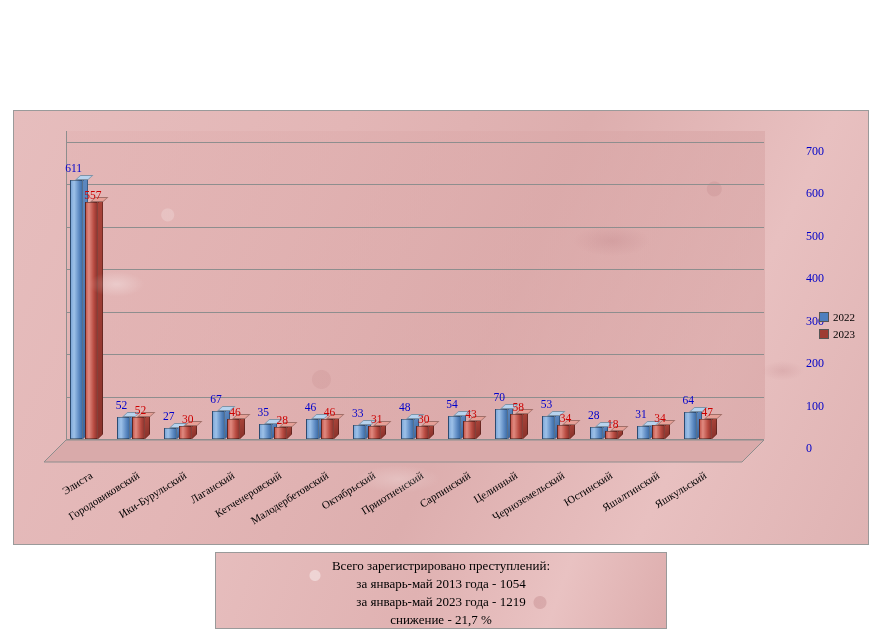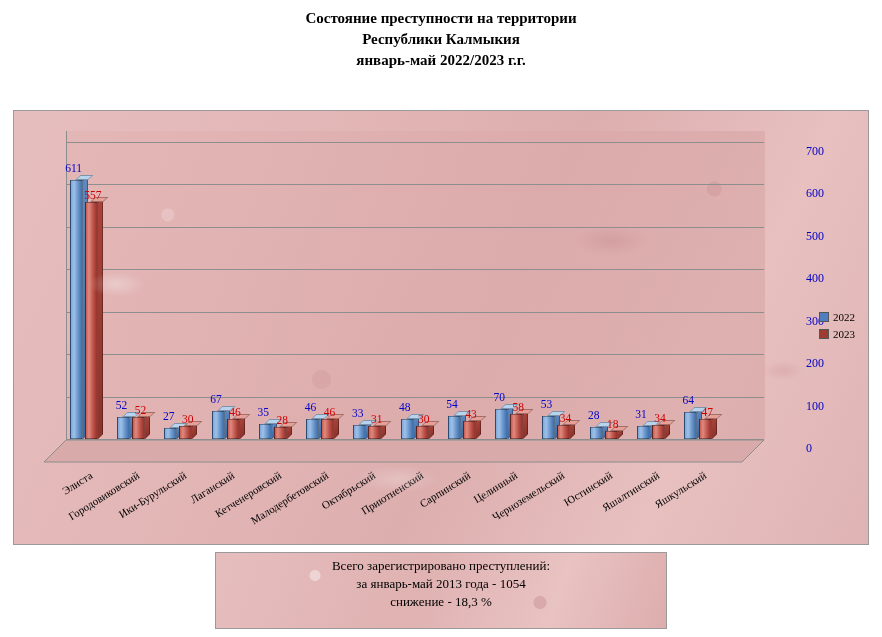--- a/index.html
+++ b/index.html
@@ -172,25 +172,20 @@
     line-height:18px;
     color:#000;
     padding-top:4px;
   }
 </style>
 </head>
 <body>
 
 <div id="root">
 
-  <div id="title">
-    <div>Состояние преступности на территории</div>
-    <div>Республики Калмыкия</div>
-    <div>январь-май 2022/2023 г.г.</div>
-  </div>
 
   <div id="plate">
 
     <div id="plot">
       <div id="backwall"></div>
       <div id="floor">
         <svg width="720" height="24" viewBox="0 0 720 24">
           <polygon points="0,23 22,1 720,1 698,23" fill="#d9aaaa" stroke="#8d8d8d" stroke-width="1"></polygon>
         </svg>
       </div>
@@ -412,16 +407,17 @@
       <div class="row">
         <span class="sw s2023"></span>
         <span>2023</span>
       </div>
     </div>
   </div>
 
   <div id="footer">
     <div>Всего зарегистрировано преступлений:</div>
     <div>за январь-май 2013 года - 1054</div>
-    <div>снижение  - 18,3  %</div>
+    <div>за январь-май 2023 года - 1219</div>
+    <div>снижение  - 21,7  %</div>
   </div>
 
 </div>
 
 </body></html>

